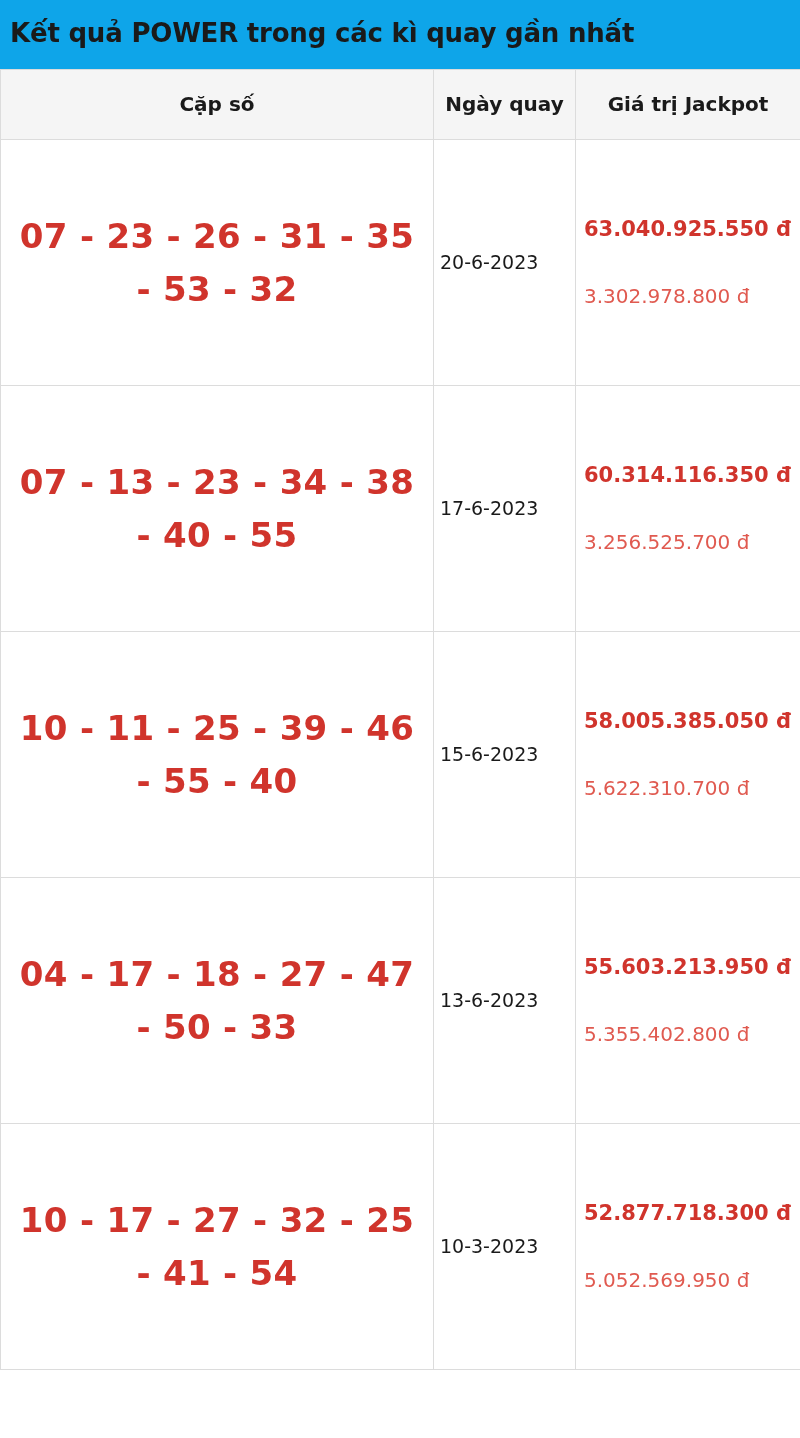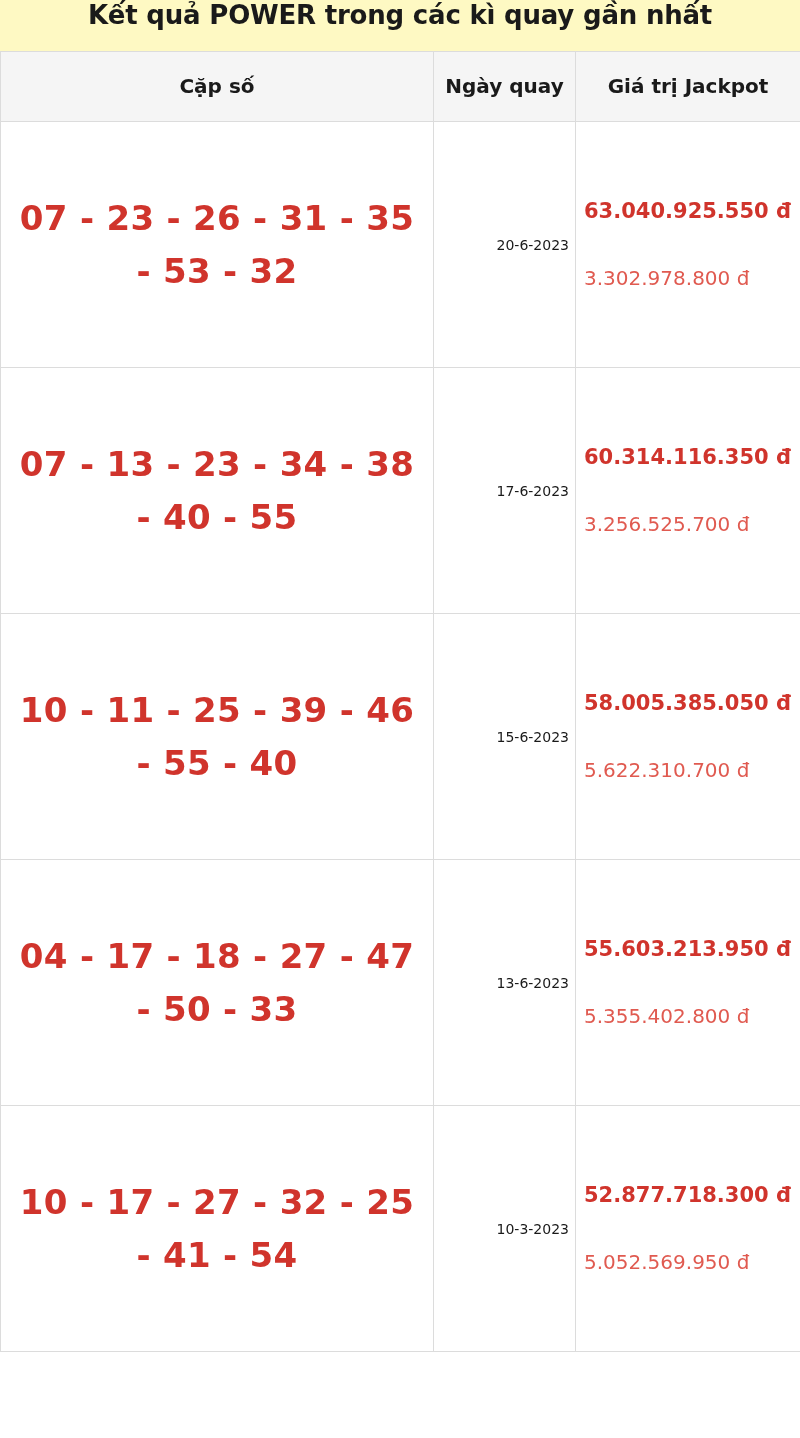--- a/index.html
+++ b/index.html
@@ -10,23 +10,23 @@
   body {
     width: 800px;
     font-family: "DejaVu Sans", "Liberation Sans", sans-serif;
     color: #222222;
   }
   .page {
     width: 800px;
     box-sizing: border-box;
   }
   .title-bar {
-    background: #fef9c3;
-    padding: 0 10px 20px 10px;
-    text-align: center;
+    background: #0ea5e9;
+    padding: 18px 10px 20px 10px;
+    text-align: left;
   }
   .title-bar .title {
     font-size: 26px;
     font-weight: bold;
     color: #1a1a1a;
     letter-spacing: -0.2px;
     line-height: 1.2;
   }
   table.results {
     width: 800px;
@@ -54,22 +54,22 @@
   td.numbers {
     text-align: center;
     color: #d0342c;
     font-size: 34px;
     font-weight: bold;
     padding: 26px 14px;
     line-height: 1.55;
     letter-spacing: 0.3px;
   }
   td.date {
-    text-align: right;
-    font-size: 14px;
+    text-align: left;
+    font-size: 19px;
     color: #1a1a1a;
     padding: 4px 6px;
     line-height: 1.45;
   }
   td.jackpot {
     padding: 20px 8px;
     line-height: 1.4;
   }
   td.jackpot .primary {
     color: #d0342c;

